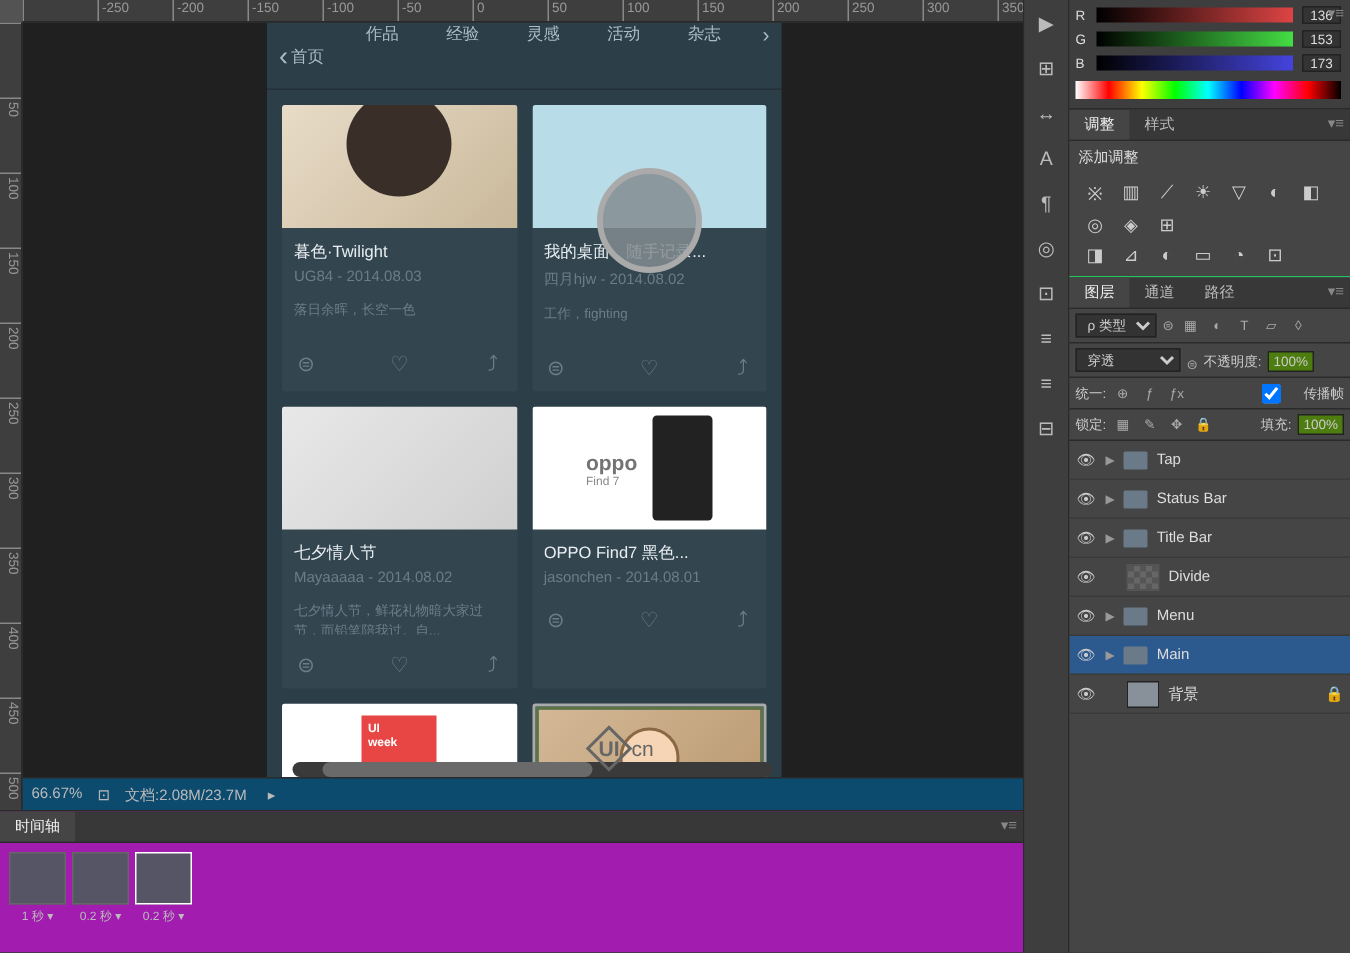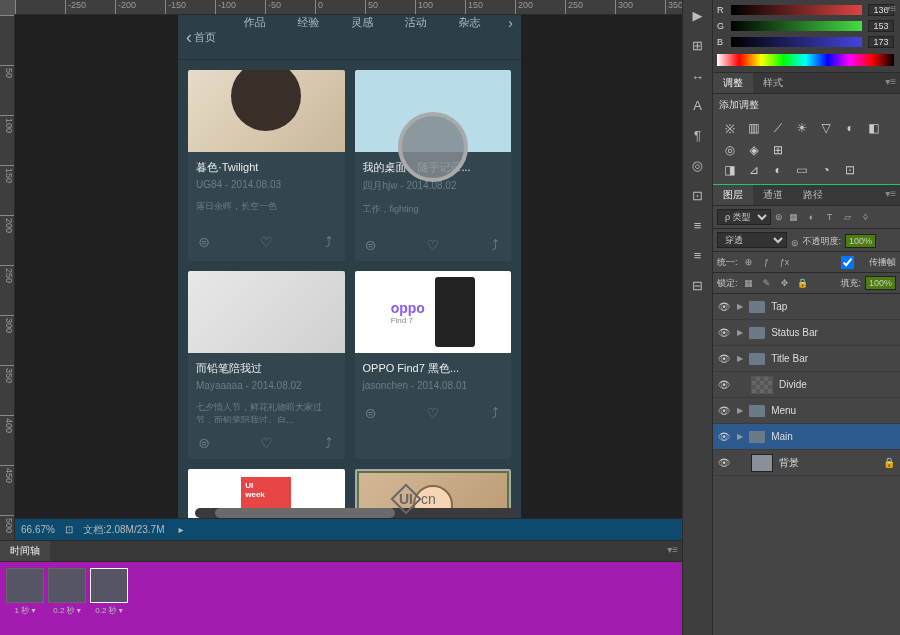--- a/index.html
+++ b/index.html
@@ -17,21 +17,21 @@
 .nav-tab{color:#a9bdc7;font-size:11px}
 .nav-more{color:#a9bdc7;font-size:14px}
 .card-grid{display:grid;grid-template-columns:1fr 1fr;gap:10px;padding:10px}
 .card{background:#33454f;border-radius:2px;overflow:hidden}
 .card-img{height:82px;background:#dcd5c8;display:flex;align-items:center;justify-content:center;overflow:hidden;position:relative}
 .card-img.t1{background:linear-gradient(135deg,#e8dcc8,#c9b89a)}
 .circle-brown{width:70px;height:70px;border-radius:50%;background:#3a2f28;margin-top:-30px}
 .card-img.t2{background:#b8dce8;position:relative}
 .card-img.t3{background:linear-gradient(135deg,#e8e8e8,#d0d0d0)}
 .card-img.t4{background:#fff;display:flex;align-items:center;justify-content:center}
-.oppo-logo{color:#8b5cf6;font-weight:bold;font-size:14px}
+.oppo-logo{color:#737373;font-weight:bold;font-size:14px}
 .oppo-phone{width:40px;height:70px;background:#222;border-radius:3px;margin-left:10px}
 .card-img.t5{background:#fff}
 .uiweek{width:50px;height:65px;background:#e84545;position:relative;display:flex;flex-direction:column;justify-content:space-between;padding:4px}
 .uiweek-txt{color:#fff;font-size:8px;font-weight:bold}
 .uiweek-tri{position:absolute;bottom:10px;left:10px;width:0;height:0;border-left:15px solid transparent;border-bottom:15px solid #2aa}
 .card-img.t6{background:linear-gradient(135deg,#d4b896,#b89870);padding:4px;border:2px solid #5a7444}
 .game-char{width:40px;height:40px;border-radius:50%;background:#f5d5b5;border:2px solid #8a6844;margin:0 auto}
 .beetle-ctrl{position:absolute;bottom:-30px;left:50%;transform:translateX(-50%);width:70px;height:70px;border-radius:50%;background:rgba(130,140,145,0.85);border:4px solid #aaa}
 .card-body{padding:8px}
 .card-title{color:#e8eef1;font-size:11px;margin-bottom:4px;white-space:nowrap;overflow:hidden;text-overflow:ellipsis}
@@ -167,21 +167,21 @@
             <div class="card-actions">
               <span class="card-act">⊜</span>
               <span class="card-act">♡</span>
               <span class="card-act">⤴</span>
             </div>
           </div>
         </div>
         <div class="card c3">
           <div class="card-img t3"></div>
           <div class="card-body">
-            <div class="card-title">而铅笔陪我过</div>
+            <div class="card-title">七夕情人节</div>
             <div class="card-meta">Mayaaaaa - 2014.08.02</div>
             <div class="card-desc">七夕情人节，鲜花礼物暗大家过节，而铅笔陪我过。自...</div>
             <div class="card-actions">
               <span class="card-act">⊜</span>
               <span class="card-act">♡</span>
               <span class="card-act">⤴</span>
             </div>
           </div>
         </div>
         <div class="card c4">

